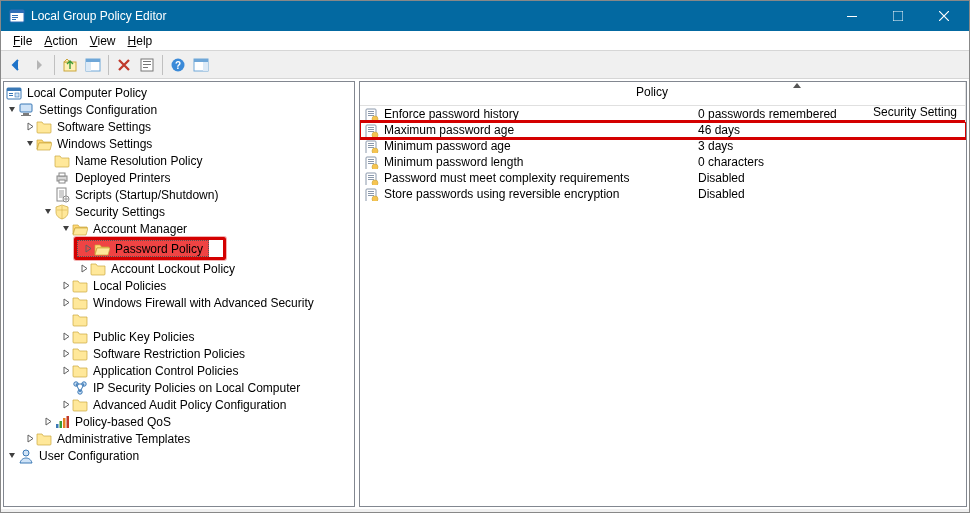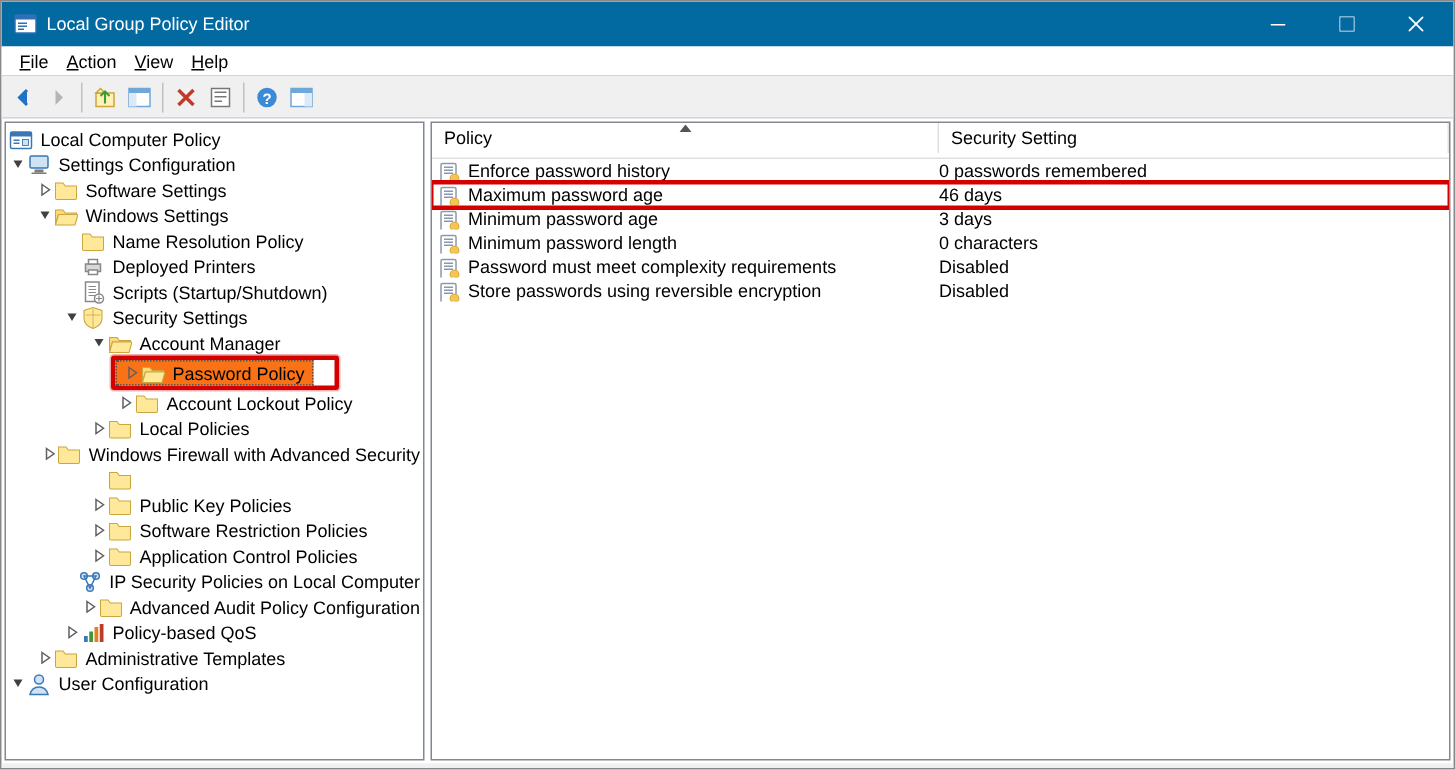--- a/index.html
+++ b/index.html
@@ -10,35 +10,35 @@
   .winbtn { width: 46px; height: 30px; display: flex; align-items: center; justify-content: center; color: #fff; }
   .menubar { height: 20px; border-bottom: 1px solid #d6d6d6; display: flex; align-items: center; padding: 0 6px; background: #fff; font-size: 12px; text-align: center; }
   .menuitem { padding: 2px 6px; }
   .menuitem .ul { text-decoration: underline; }
   .toolbar { height: 28px; background: #f0f0f0; border-bottom: 1px solid #d6d6d6; display: flex; align-items: center; padding: 0 4px; gap: 1px; }
   .tbtn { width: 22px; height: 22px; border: 1px solid transparent; border-radius: 2px; display: flex; align-items: center; justify-content: center; }
   .tbtn svg { width: 16px; height: 16px; }
   .tsep { width: 1px; height: 20px; background: #c0c0c0; margin: 0 3px; }
   .content { display: flex; height: calc(513px - 30px - 20px - 28px - 5px); }
   .panel { border: 1px solid #828790; margin: 2px; background: #fff; overflow: auto; }
-  .panel.left { width: 280px; }
+  .panel.left { width: 352px; }
   .panel.right { flex: 1; }
   
   .tree { padding: 2px 0 6px 0; font-size: 12px; line-height: 16px; }
   .tree-row { display: flex; align-items: center; height: 17px; white-space: nowrap; }
   .expander { width: 12px; height: 12px; display: inline-flex; align-items: center; justify-content: center; color: #606060; }
   .expander svg { width: 9px; height: 9px; }
   .ticon2 { width: 16px; height: 16px; margin: 0 3px 0 0; flex-shrink: 0; }
-  .tree-row.selected { background: #f97316; border: 1px dotted #555; border-radius: 0; }
+  .tree-row.selected { background: #ef4444; border: 1px dotted #555; border-radius: 0; }
   .tree-row .label { padding: 0 2px; }
   .tree-row.selected .label { }
   .red-box { border: 3px solid #d40000; border-radius: 2px; padding-right: 14px; box-shadow: 0 0 0 1px rgba(212,0,0,.3); }
   .indent { display:inline-block; }
   
-  .listhdr { display: flex; border-bottom: 1px solid #e0e0e0; height: 24px; align-items: flex-start; font-size: 12px; }
+  .listhdr { display: flex; border-bottom: 1px solid #e0e0e0; height: 24px; align-items: flex-end; font-size: 12px; flex-direction: column; }
   .listhdr .col { border-right: 1px solid #e0e0e0; padding: 3px 8px; display: flex; align-items: center; }
   .col.c1 { width: 338px; }
   .col.c2 { flex: 1; }
   .listbody { }
   .lrow { display: flex; align-items: center; height: 16px; font-size: 12px; padding-left: 4px; }
   .lrow .c1 { width: 334px; display: flex; align-items: center; gap: 4px; }
   .lrow .c2 { flex: 1; }
   .lrow .picon { width: 16px; height: 13px; flex-shrink: 0; }
   .lrow.hl { outline: 3px solid #d40000; outline-offset: -1px; }
   

